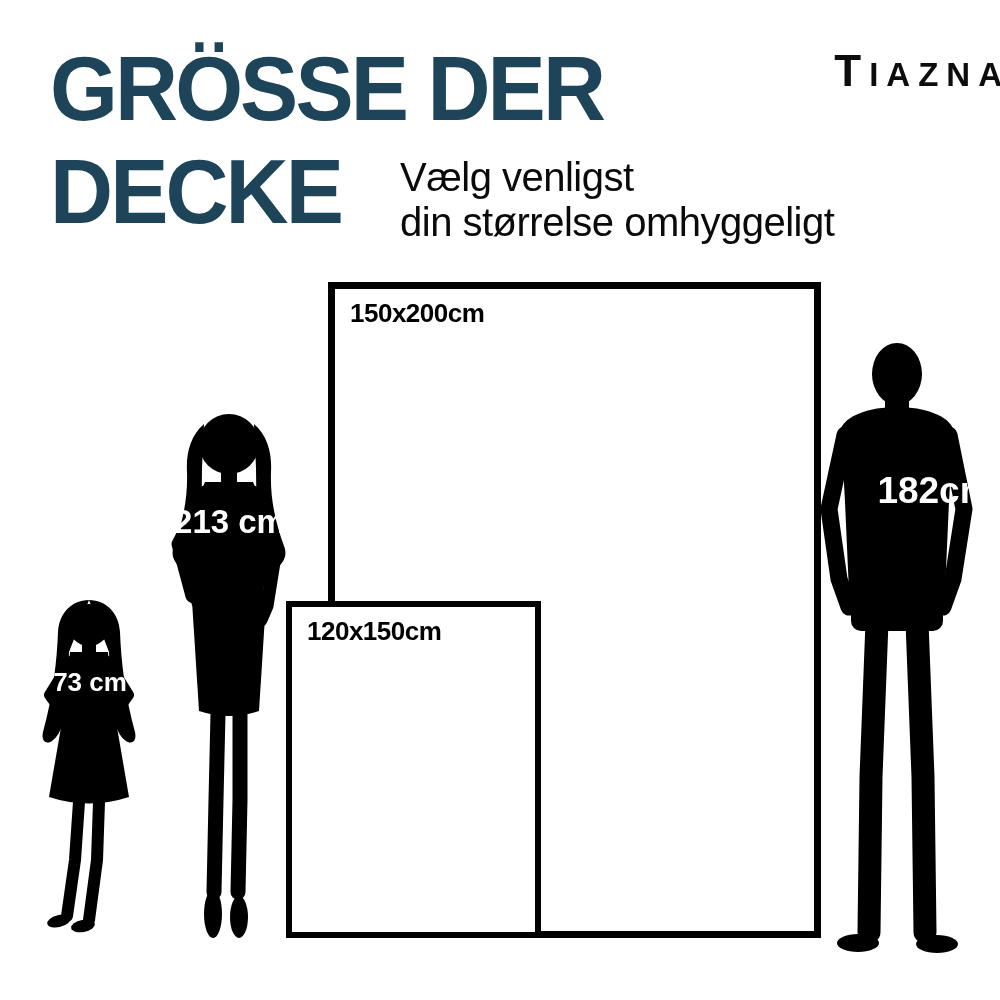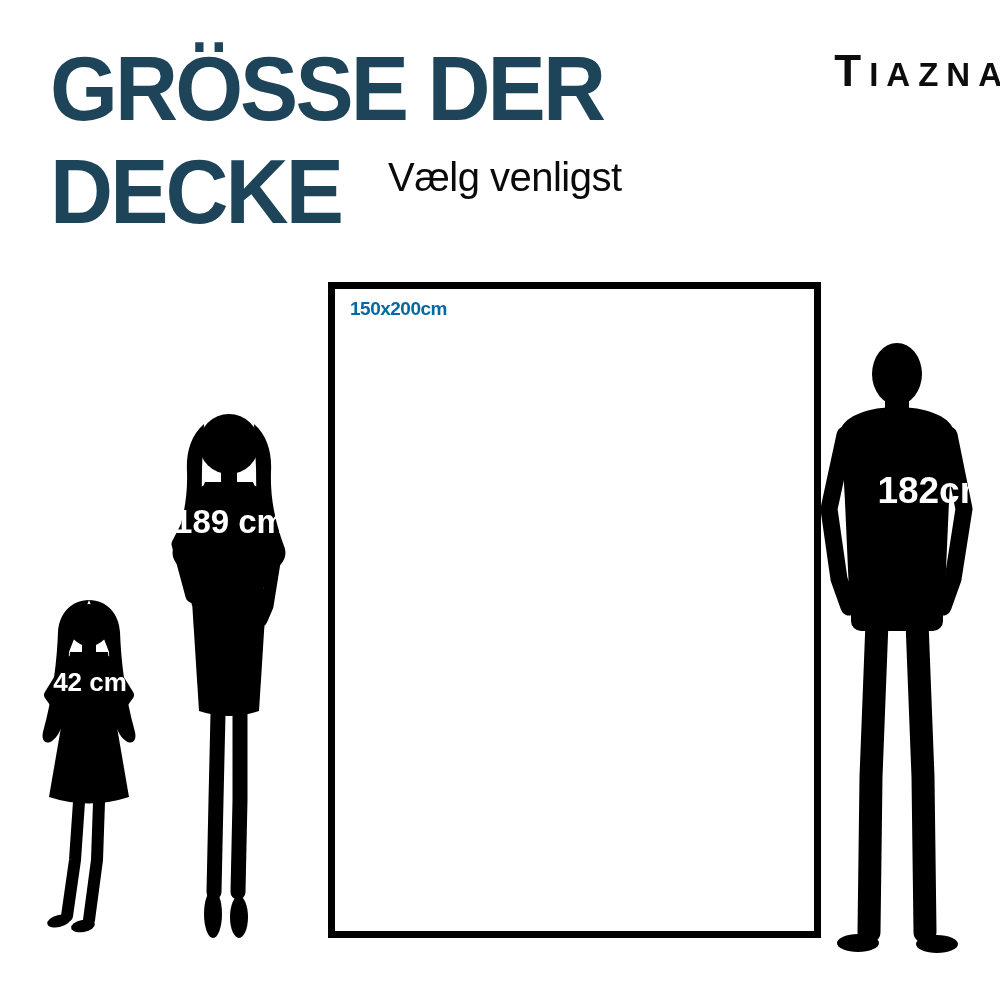--- a/index.html
+++ b/index.html
@@ -14,21 +14,21 @@
   
   .title{
     position:absolute;left:50px;top:38px;
     color:#1d4458;
     font-size:90px;font-weight:bold;
     line-height:103px;letter-spacing:-3px;
     transform:scaleX(0.97);transform-origin:left top;
     white-space:nowrap;
   }
   .subtitle{
-    position:absolute;left:388px;top:155px;
+    position:absolute;left:400px;top:155px;
     color:#0a0a0a;
     font-size:40px;line-height:45px;letter-spacing:-0.5px;
     white-space:nowrap;
   }
   .brand{
     position:absolute;right:34px;top:46px;
     color:#0d0d0d;
     font-size:33px;font-weight:bold;letter-spacing:8px;
     white-space:nowrap;
   }
@@ -37,21 +37,21 @@
   
   .blanket{
     position:absolute;box-sizing:border-box;
     background:#ffffff;border:6px solid #000000;
   }
   .blanket.large{left:328px;top:282px;width:493px;height:656px;border-width:7px;}
   .blanket.medium{left:306px;top:443px;width:376px;height:495px;}
   .blanket.small{left:286px;top:601px;width:255px;height:337px;}
   .blanket .size-label{
     display:block;margin:9px 0 0 15px;
-    color:#0369a1;font-size:19px;font-weight:bold;letter-spacing:-0.5px;
+    color:#000000;font-size:26px;font-weight:bold;letter-spacing:-0.5px;
   }
 
   
   .people-layer{position:absolute;left:0;top:0;width:1000px;height:1000px;pointer-events:none;}
   .sil{fill:#000000;stroke:none;}
   .limb{fill:none;stroke:#000000;stroke-linecap:round;stroke-linejoin:round;}
 
   
   .person-label{
     position:absolute;color:#ffffff;font-weight:bold;
@@ -66,26 +66,30 @@
 
 <div class="canvas">
 
   <div class="title">
     <div>GRÖSSE DER</div>
     <div>DECKE</div>
   </div>
 
   <div class="subtitle">
     <div>Vælg venligst</div>
+    <div>din størrelse omhyggeligt</div>
   </div>
 
   <div class="brand">TIAZNA</div>
 
   <div class="blanket large">
     <span class="size-label">150x200cm</span>
+  </div>
+  <div class="blanket small">
+    <span class="size-label">120x150cm</span>
   </div>
 
   <svg class="people-layer" width="1000" height="1000" viewBox="0 0 1000 1000">
 
     <g transform="translate(15,598)">
       <path class="sil" d="M74,2 C56,2 44,16 43,34 C42,62 38,98 28,134 C26,143 31,147 37,143
                            C47,136 51,118 52,102 L54,54 Z"></path>
       <path class="sil" d="M74,2 C92,2 104,16 105,34 C106,62 110,98 120,134 C122,143 117,147 111,143
                            C101,136 97,118 96,102 L94,54 Z"></path>
       <circle class="sil" cx="74" cy="27" r="21"></circle>
@@ -127,17 +131,17 @@
       <polyline class="limb" stroke-width="17" points="56,98 40,172 50,242 60,270"></polyline>
       <polyline class="limb" stroke-width="17" points="160,98 175,172 164,242 154,270"></polyline>
       <rect class="sil" x="62" y="242" width="92" height="52" rx="10"></rect>
       <polyline class="limb" stroke-width="23" points="88,285 82,440 80,595"></polyline>
       <polyline class="limb" stroke-width="23" points="128,285 134,440 136,595"></polyline>
       <ellipse class="sil" cx="69" cy="606" rx="21" ry="9"></ellipse>
       <ellipse class="sil" cx="148" cy="607" rx="21" ry="9"></ellipse>
     </g>
   </svg>
 
-  <div class="person-label girl">42 cm</div>
-  <div class="person-label woman">189 cm</div>
+  <div class="person-label girl">73 cm</div>
+  <div class="person-label woman">213 cm</div>
   <div class="person-label man">182cm</div>
 
 </div>
 
 </body></html>

